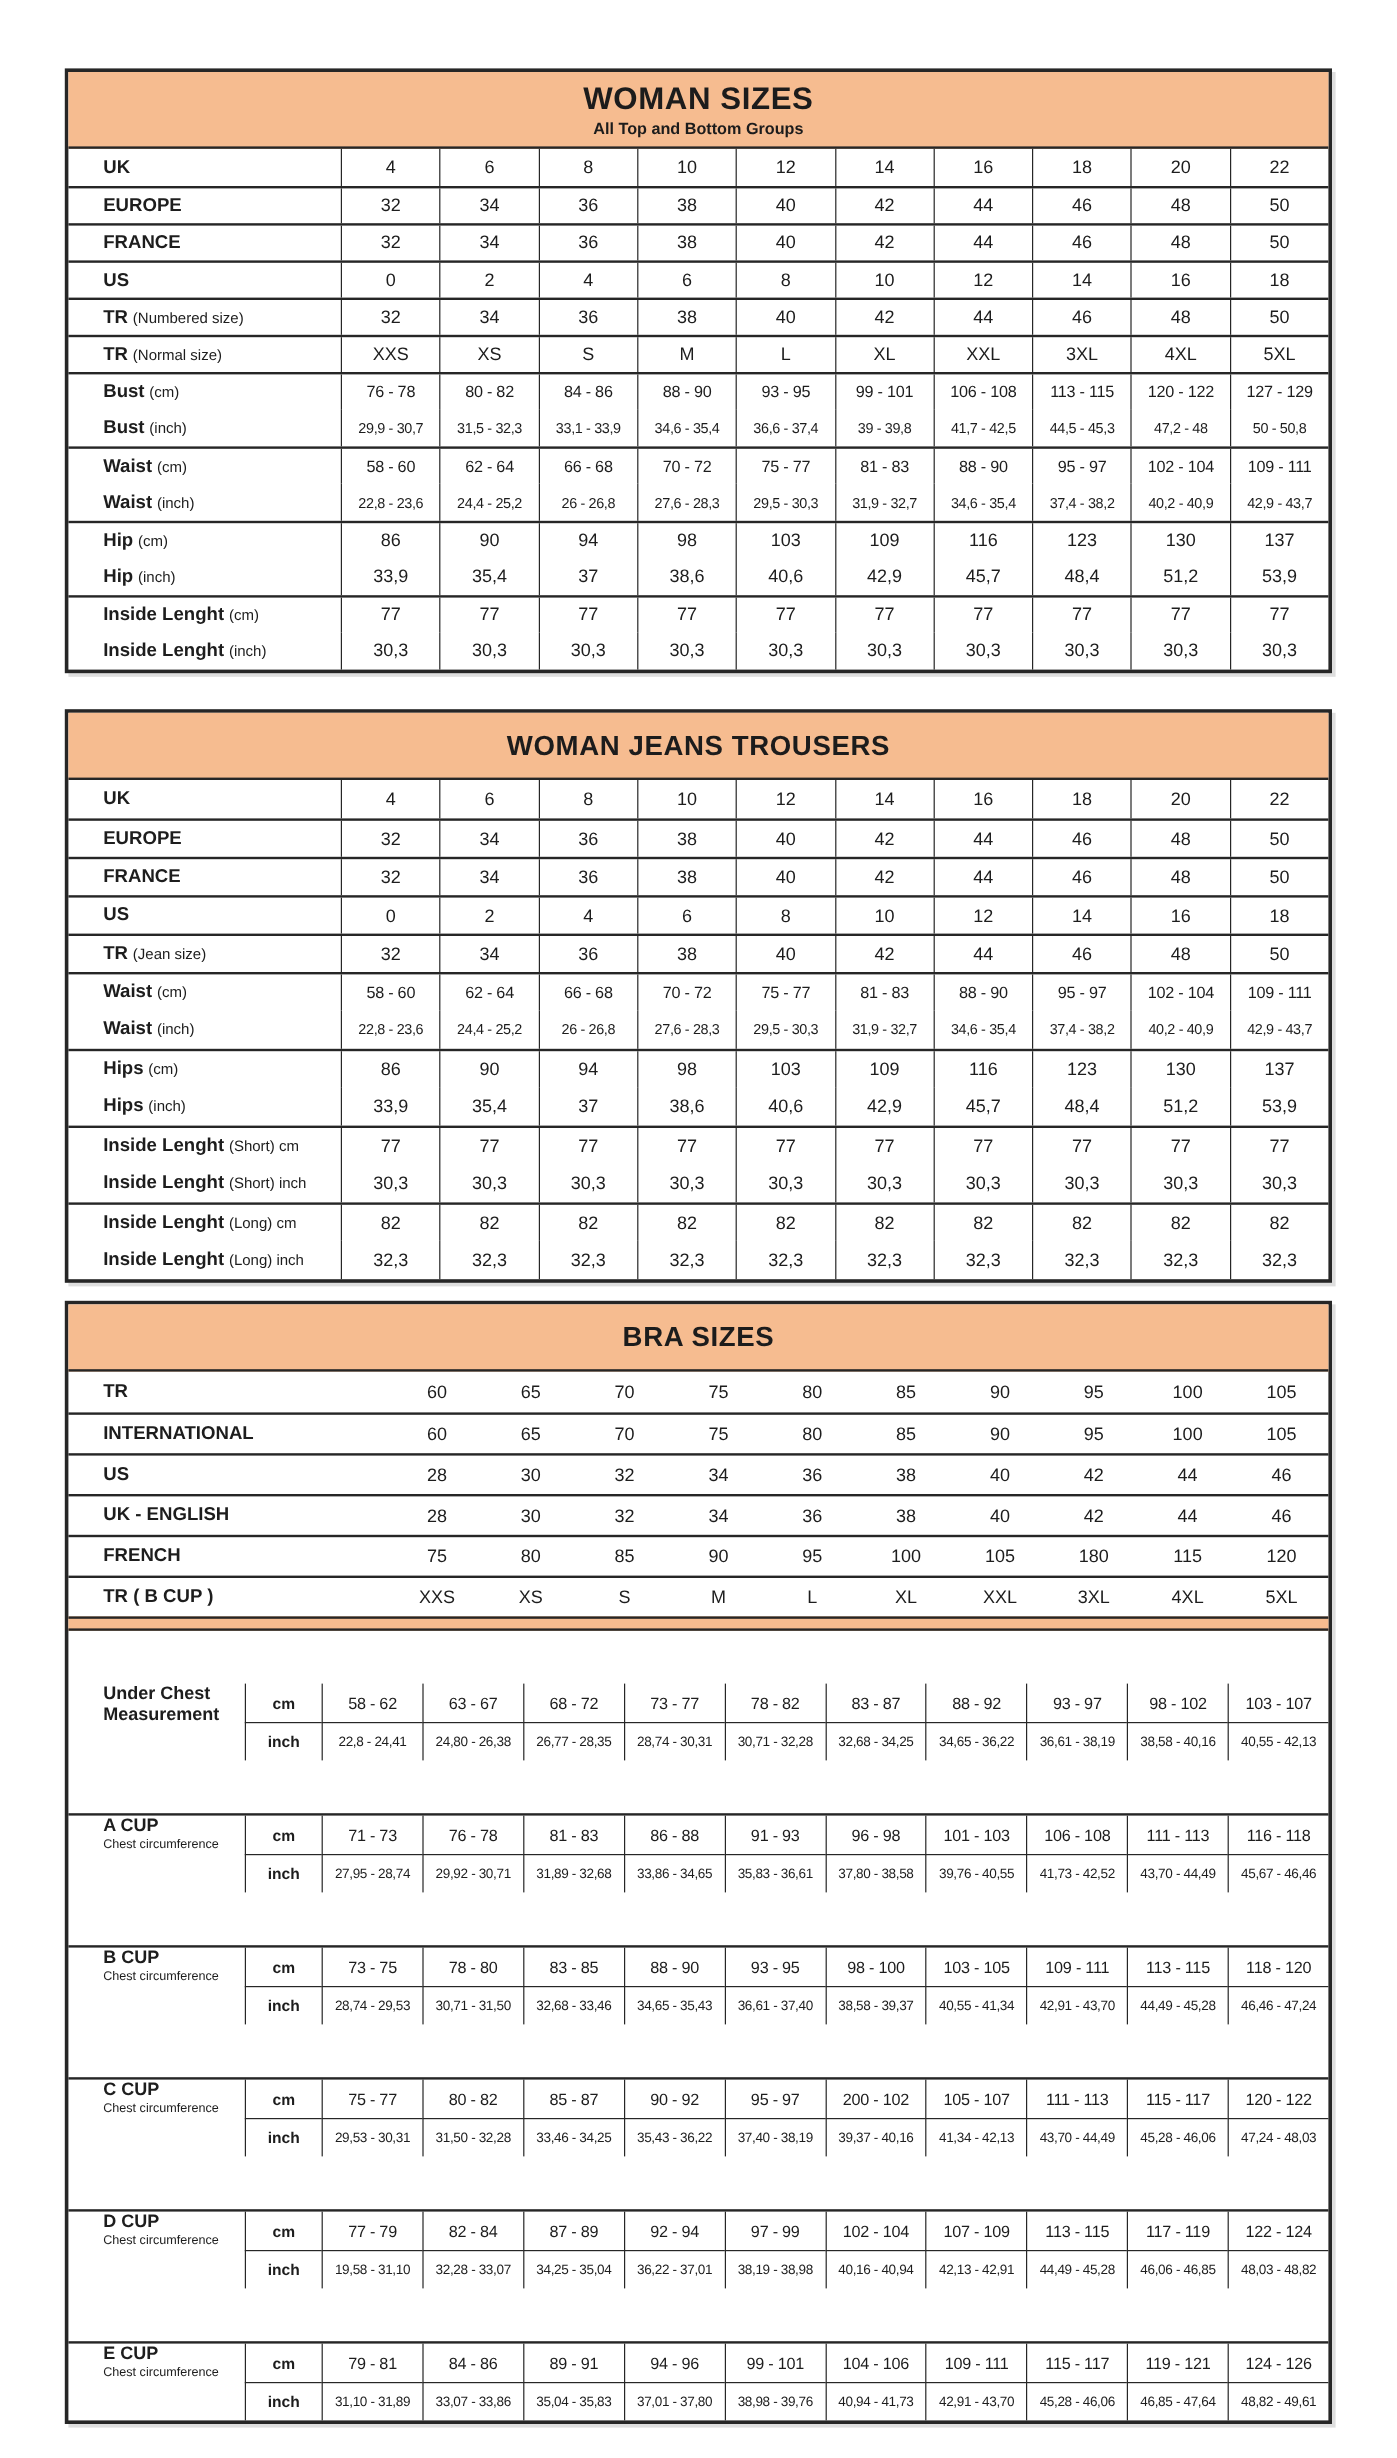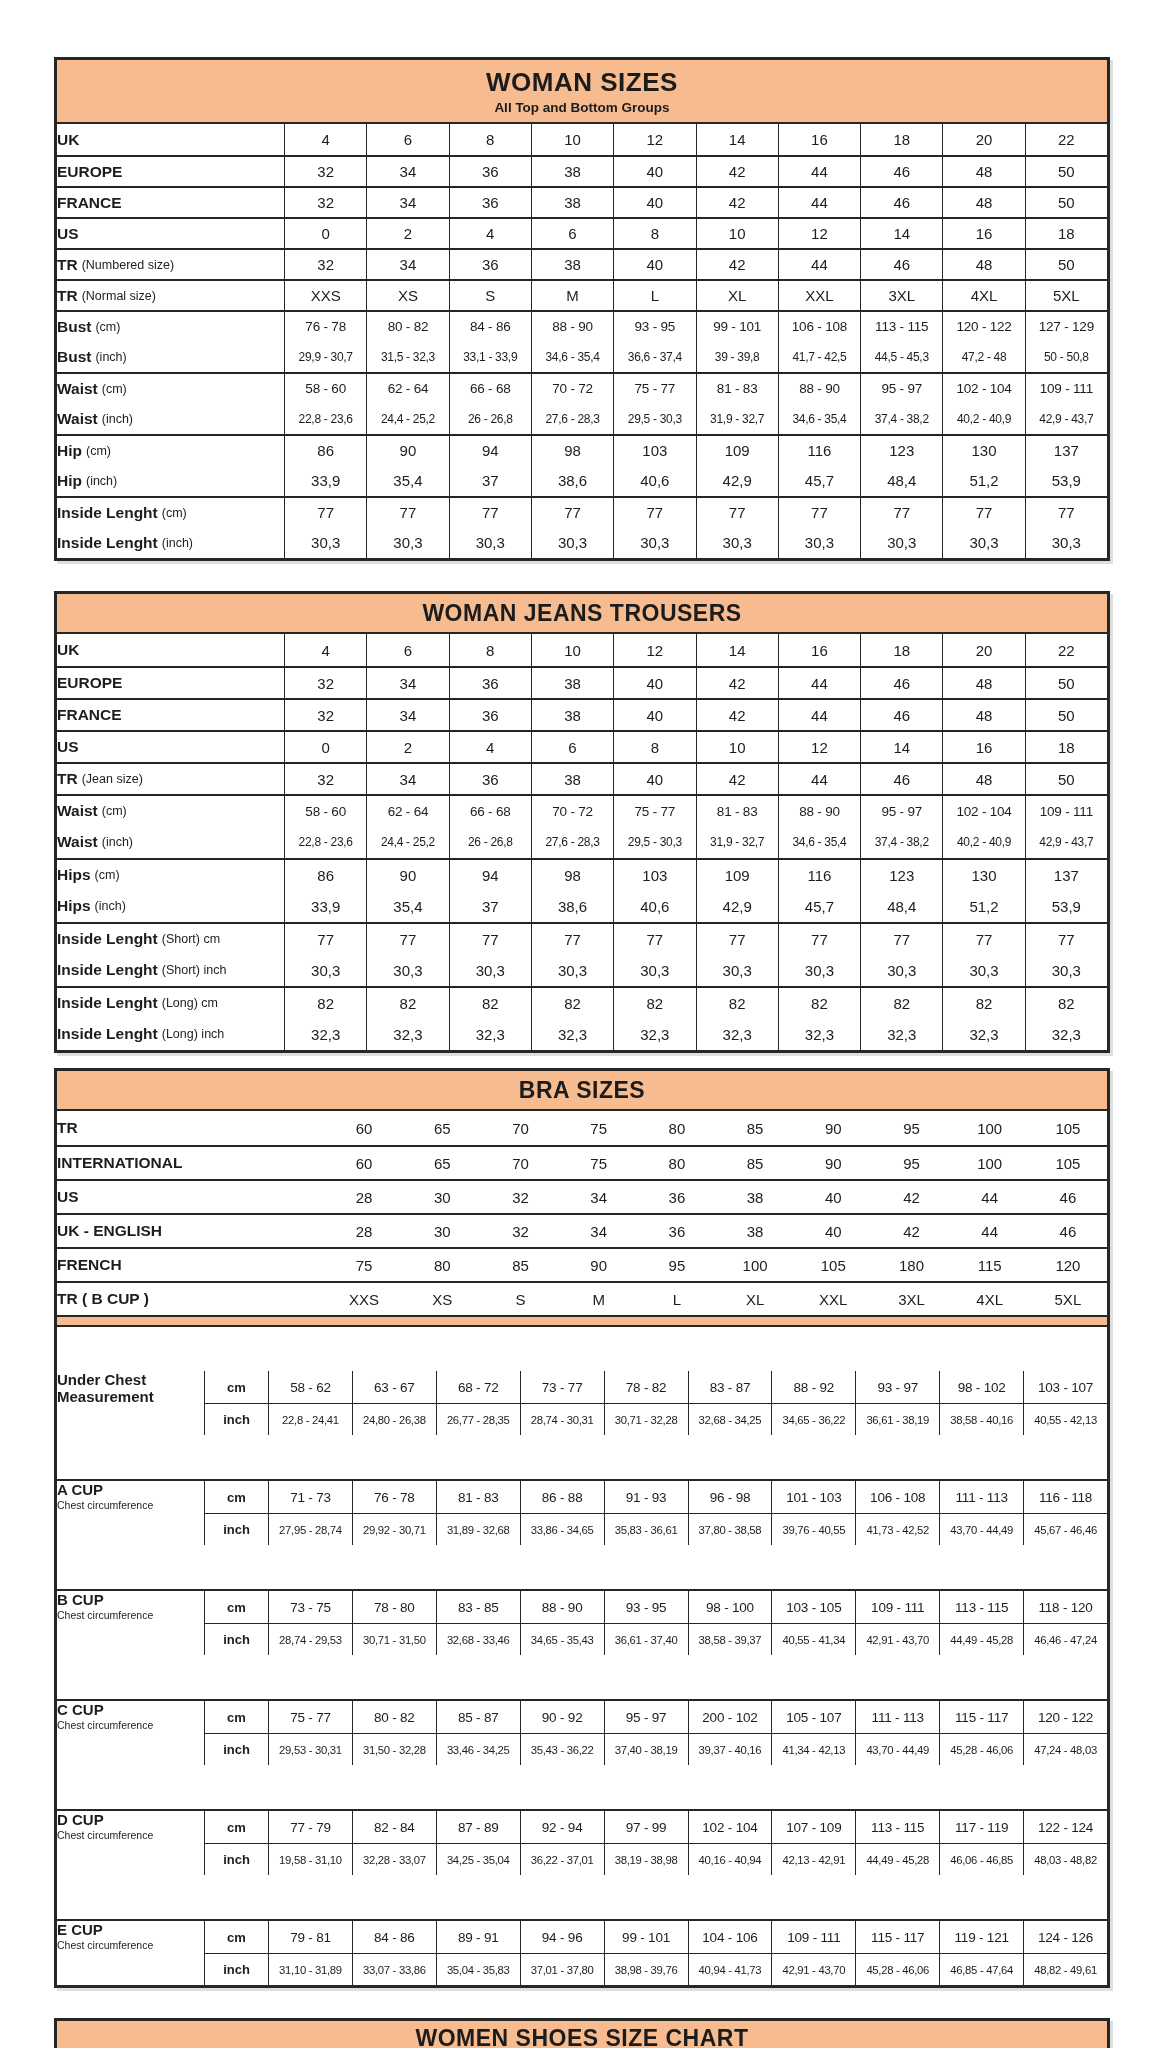--- a/index.html
+++ b/index.html
@@ -24,41 +24,41 @@
   }
   .band{
     background:var(--orange);
     border-bottom:2.5px solid var(--bd);
     display:flex;flex-direction:column;align-items:center;justify-content:center;
     text-align:center;
   }
   .band-title{font-weight:bold;font-size:26px;letter-spacing:.5px;color:#1c1c1c;}
   .band-sub{font-weight:bold;font-size:13.5px;margin-top:2px;color:#1c1c1c;}
   .band-lg{height:64px;}
-  .band-md{height:40px;}
+  .band-md{height:56px;}
   .band-md .band-title,.band-sm .band-title{font-size:23px;}
   .band-sm{height:36px;}
 
   .row{display:grid;align-items:stretch;}
   .cols-11{grid-template-columns:227px repeat(10,1fr);}
   .cols-top{grid-template-columns:268px repeat(10,1fr);}
   .cols-8{grid-template-columns:235px repeat(7,1fr);}
   .t1 .row{height:31px;}
   .t2 .row{height:32px;}
   .t3top .row{height:34px;}
   .t4 .row-shoe{height:58px;}
   .t4 .row-heel{height:32px;}
 
   .grp-top{border-top:2px solid var(--bd);}
   .thin-top{border-top:1.5px solid var(--bd);}
 
   .cell{display:flex;align-items:center;justify-content:center;overflow:hidden;}
   .cell.val{border-left:1.5px solid var(--bd);}
   .cell.noline{border-left:none;}
-  .cell.lab{justify-content:flex-start;padding-left:0;text-align:left;}
+  .cell.lab{justify-content:flex-start;padding-left:29px;text-align:left;}
   .lm{font-weight:bold;font-size:15.5px;white-space:nowrap;}
   .ls{font-weight:normal;font-size:12.5px;margin-left:4px;white-space:nowrap;}
   .v-lg{font-size:15px;}
   .v-md{font-size:13.5px;letter-spacing:-0.2px;}
   .v-sm{font-size:12px;letter-spacing:-0.3px;}
   .v-xs{font-size:11.3px;letter-spacing:-0.3px;}
   .v-shoe{font-size:17px;font-weight:bold;}
 
   
   .cupgrp{

